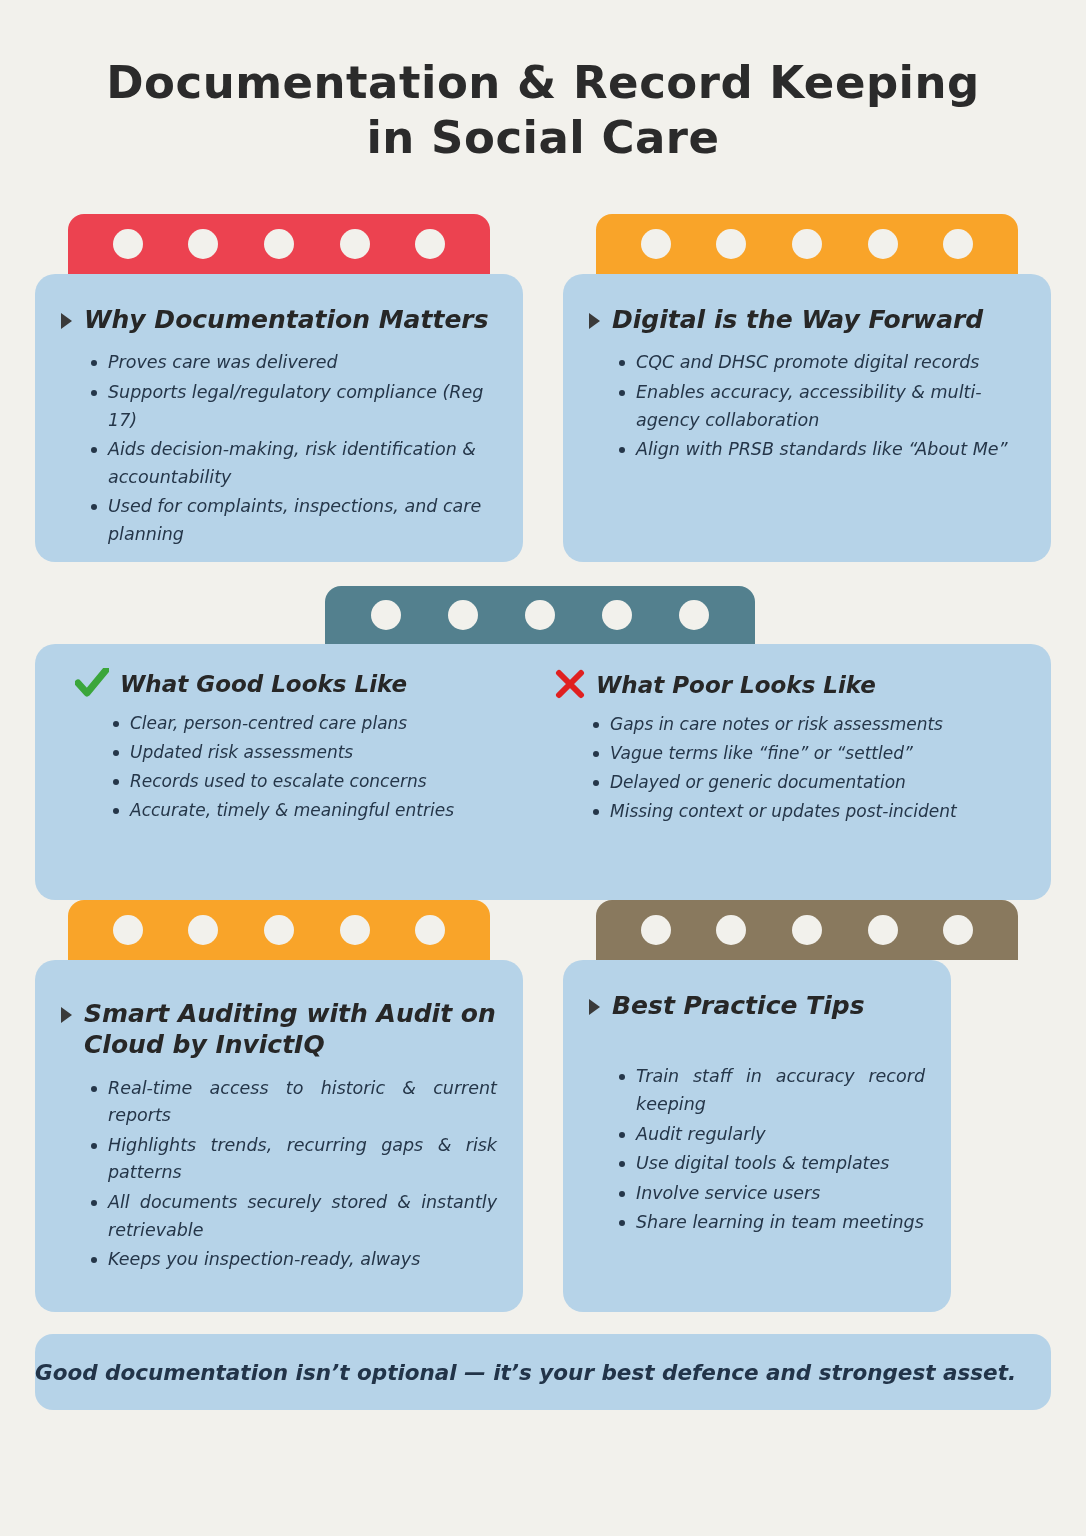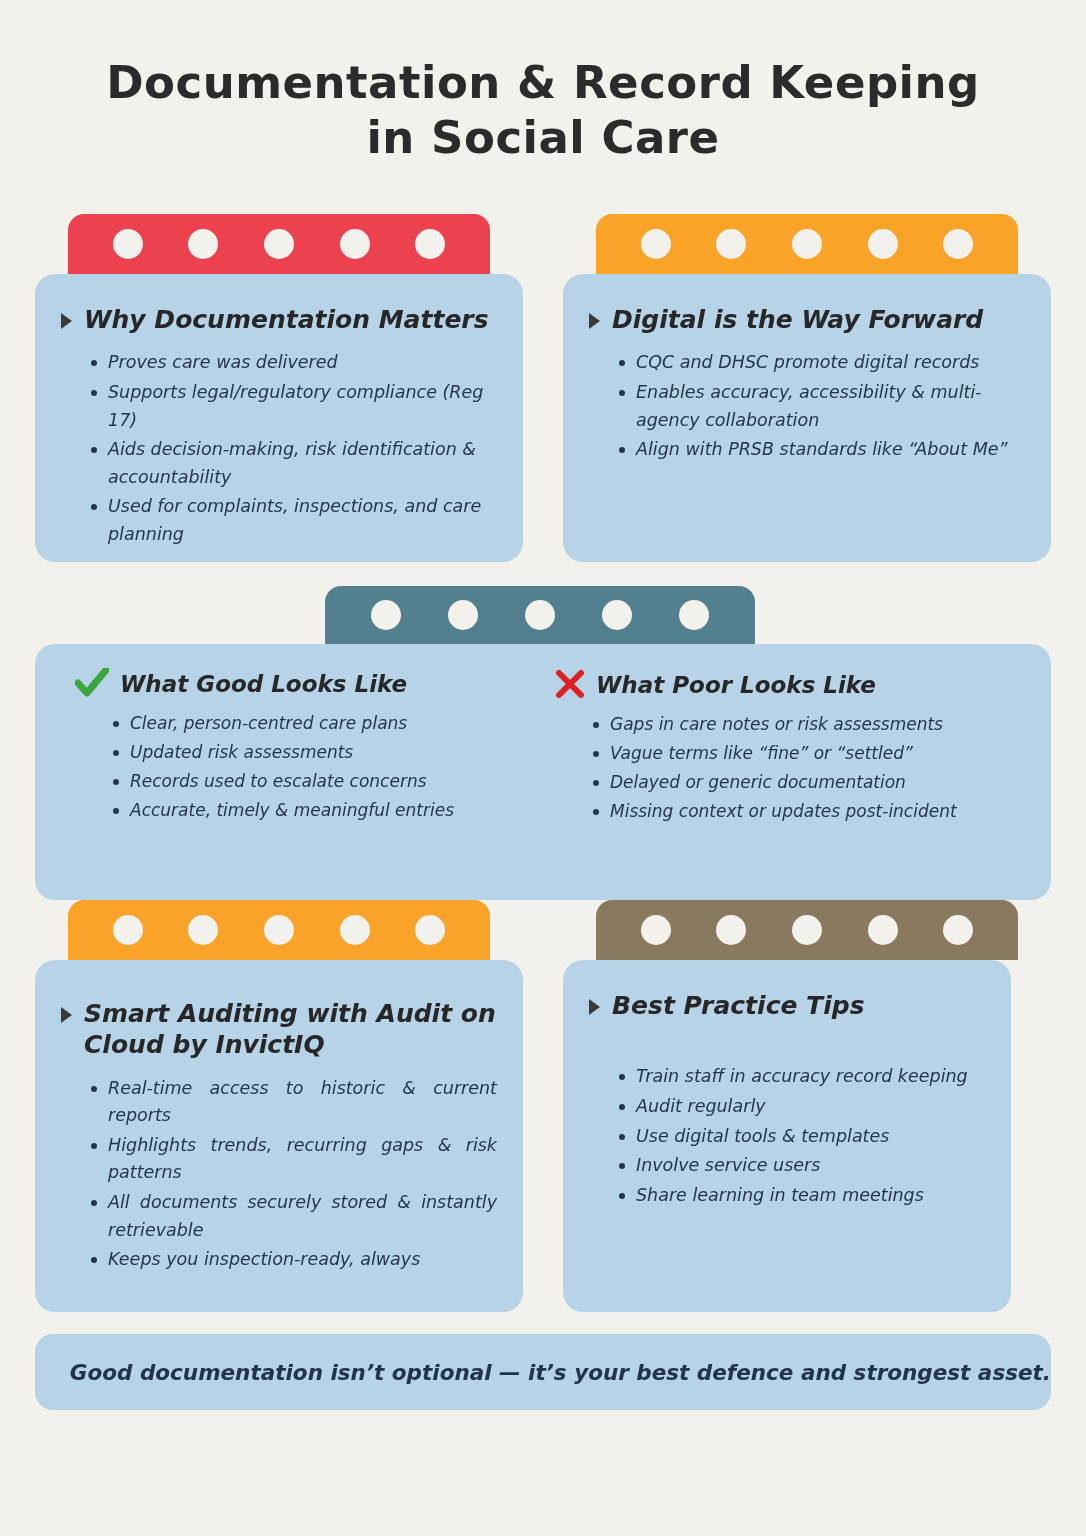--- a/index.html
+++ b/index.html
@@ -99,26 +99,26 @@
   .mid-head{
     display:flex;align-items:center;gap:11px;
     color:#272727;font-weight:bold;font-size:23px;
   }
   .mid-col ul.bul{padding-left:38px;font-size:17px;margin-top:12px;}
 
   #tab-orange2{left:68px;top:900px;width:422px;height:60px;background:#F9A429;}
   #card-smart {left:35px;top:960px;width:488px;height:352px;padding:38px 26px;}
 
   #tab-brown  {left:596px;top:900px;width:422px;height:60px;background:#89795E;}
-  #card-tips  {left:563px;top:960px;width:448px;height:352px;padding:30px 26px;}
+  #card-tips  {left:563px;top:960px;width:388px;height:352px;padding:30px 26px;}
   #card-tips ul.bul{margin-top:42px;}
 
   #banner{
     left:35px;top:1334px;width:1016px;height:76px;
-    display:flex;align-items:center;justify-content:flex-end;
+    display:flex;align-items:center;justify-content:flex-start;
     border-radius:18px;
   }
   #banner .bt{
     color:#223449;font-weight:bold;font-size:21.5px;
     white-space:nowrap;
   }
 
   
   .footer{
     position:absolute;left:0;top:1440px;width:1086px;height:80px;

